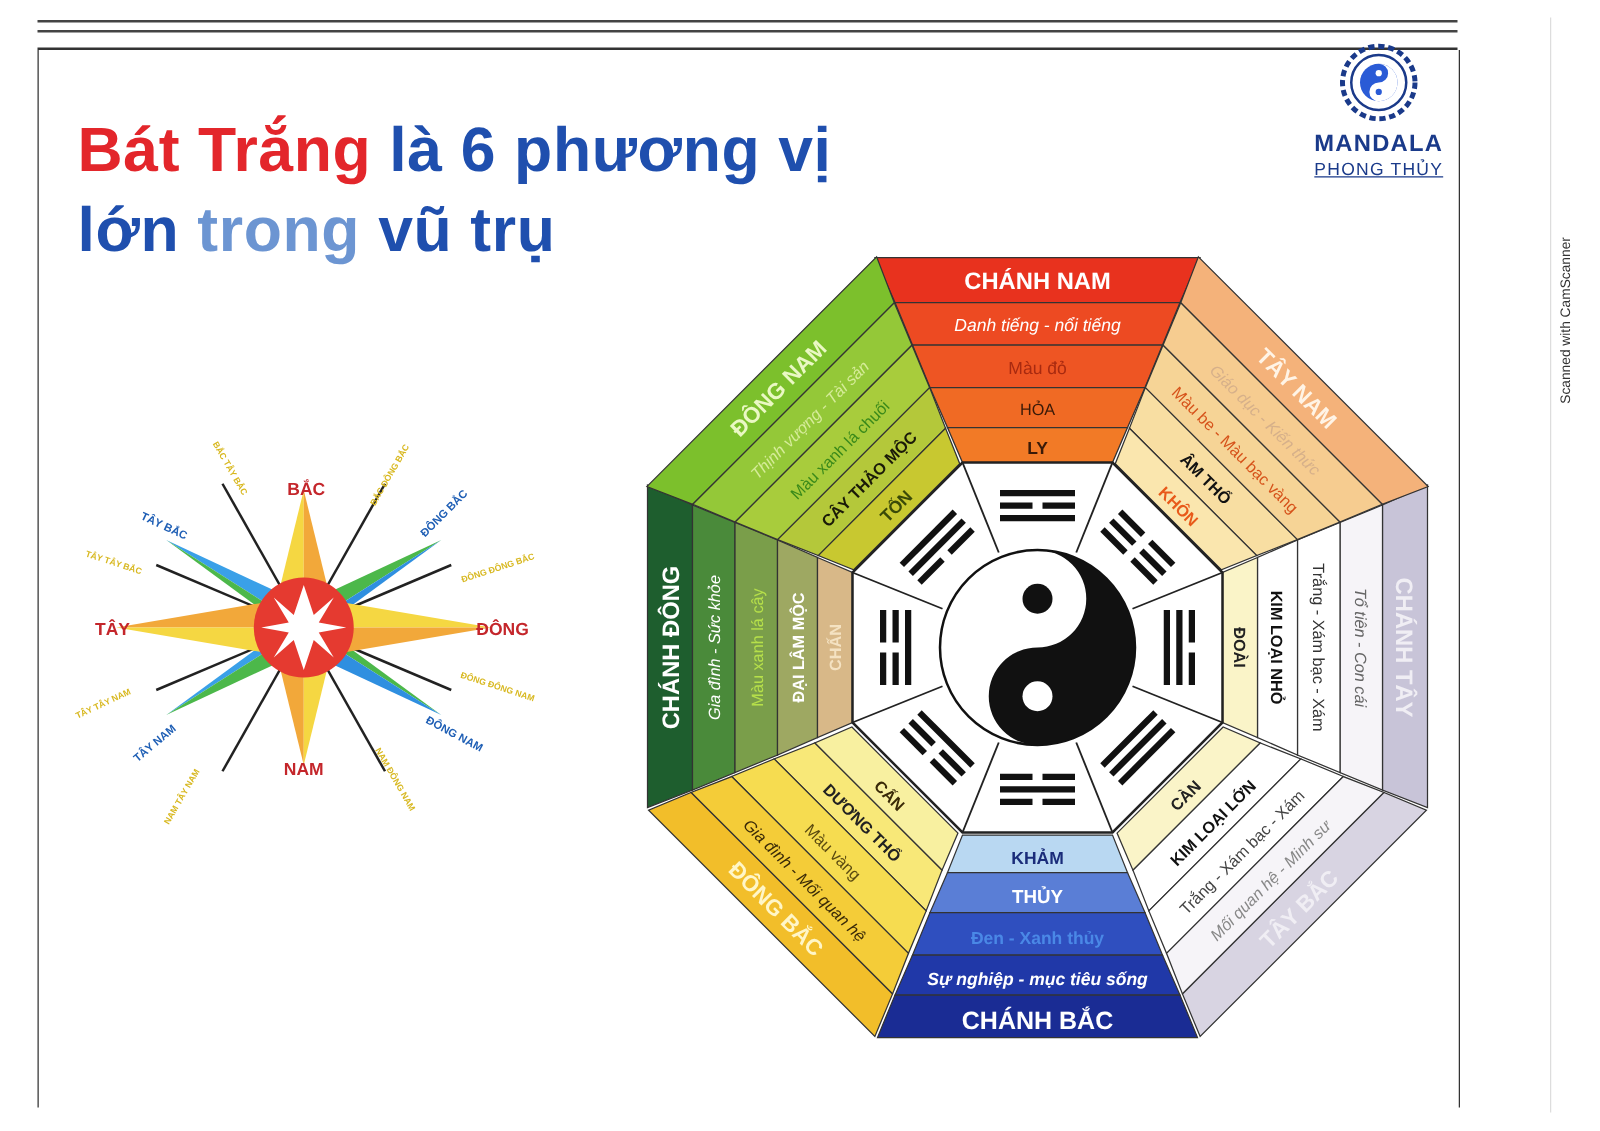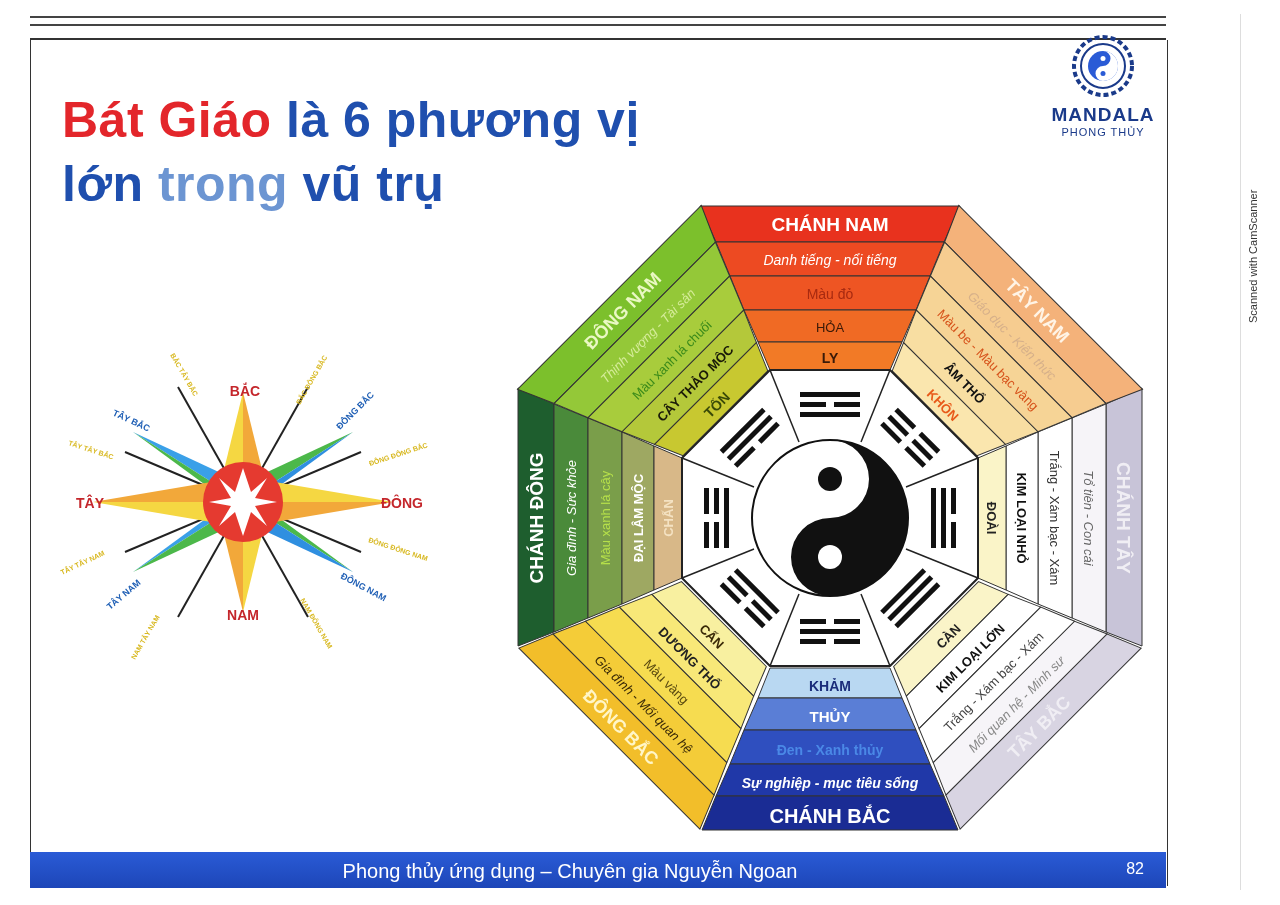--- a/index.html
+++ b/index.html
@@ -6,40 +6,40 @@
   body{width:1280px;height:905px;position:relative;overflow:hidden;font-family:"Liberation Sans",sans-serif;}
   .page{position:absolute;left:0;top:0;width:1280px;height:905px;}
   .sheet-frame{position:absolute;left:30px;top:40px;width:1136px;height:846px;border:1.5px solid #333;border-top:none;border-bottom:none;}
   .top-line1{position:absolute;left:30px;top:16px;width:1136px;height:6px;border-top:2px solid #444;border-bottom:2px solid #444;}
   .top-line2{position:absolute;left:30px;top:38px;width:1136px;border-top:2px solid #333;}
   .title{position:absolute;left:62px;top:88px;font-weight:bold;font-size:50px;line-height:64px;color:#1f4fae;letter-spacing:0.5px;}
   .title .red{color:#e3262b;}
   .title .light{color:#6c95d2;margin-top:32px;}
   .logo{position:absolute;left:1038px;top:34px;width:130px;height:100px;text-align:center;}
   .logo-name{font-weight:bold;font-size:19px;color:#1a3a8a;letter-spacing:1px;margin-top:2px;}
-  .logo-sub{font-size:11px;color:#1a3a8a;letter-spacing:1px;}
+  .logo-sub{font-size:14px;color:#1a3a8a;letter-spacing:1px;text-decoration:underline;}
   .footer{position:absolute;left:30px;top:852px;width:1136px;height:36px;background:linear-gradient(#2a5bd6,#1d46b8);color:#fff;}
   .footer-text{position:absolute;left:0;width:1080px;text-align:center;top:8px;font-size:20px;}
   .footer-page{position:absolute;right:22px;top:8px;font-size:16px;}
   .scanner{position:absolute;left:1245px;top:178px;width:20px;height:150px;}
   .scanner span{display:block;transform:rotate(-90deg);transform-origin:left top;position:absolute;left:2px;top:145px;white-space:nowrap;font-size:11px;color:#333;}
   .scanner-line{position:absolute;left:1240px;top:14px;height:876px;border-left:1px solid #ddd;}
   svg text{font-family:"Liberation Sans",sans-serif;}
 </style>
 </head>
 <body>
 
 <div class="page">
   <div class="top-line1"></div>
   <div class="top-line2"></div>
   <div class="sheet-frame"></div>
   <div class="scanner-line"></div>
 
   <div class="title">
-    <div><span class="red">Bát Giáo</span><span> là 6 phương vị</span></div>
+    <div><span class="red">Bát Trắng</span><span> là 6 phương vị</span></div>
     <div><span>lớn </span><span class="light">trong</span><span> vũ trụ</span></div>
   </div>
 
   <div class="logo">
     <svg width="64" height="64" viewBox="0 0 64 64">
       <circle cx="32" cy="32" r="29" fill="none" stroke="#1a3a8a" stroke-width="4" stroke-dasharray="5 3"></circle>
       <circle cx="32" cy="32" r="22" fill="#fff" stroke="#1a3a8a" stroke-width="2"></circle>
       <circle cx="32" cy="32" r="15" fill="#2a5bd6"></circle>
       <path d="M32 17 A15 15 0 0 1 32 47 A7.5 7.5 0 0 1 32 32 A7.5 7.5 0 0 0 32 17Z" fill="#fff"></path>
       <circle cx="32" cy="24.5" r="2.5" fill="#fff"></circle>
@@ -294,21 +294,17 @@
 
       <g>
         <circle r="78" fill="#fff" stroke="#111" stroke-width="2"></circle>
         <path d="M0,-78 A78,78 0 0 1 0,78 A39,39 0 0 1 0,0 A39,39 0 0 0 0,-78Z" fill="#111"></path>
         <circle cx="0" cy="-39" r="12" fill="#111"></circle>
         <circle cx="0" cy="39" r="12" fill="#fff"></circle>
       </g>
     </g>
   </svg>
 
-  <div class="footer">
-    <div class="footer-text">Phong thủy ứng dụng – Chuyên gia Nguyễn Ngoan</div>
-    <div class="footer-page">82</div>
-  </div>
 
   <div class="scanner">
       <span>Scanned with CamScanner</span>
     </div>
 </div>
 
 </body></html>

